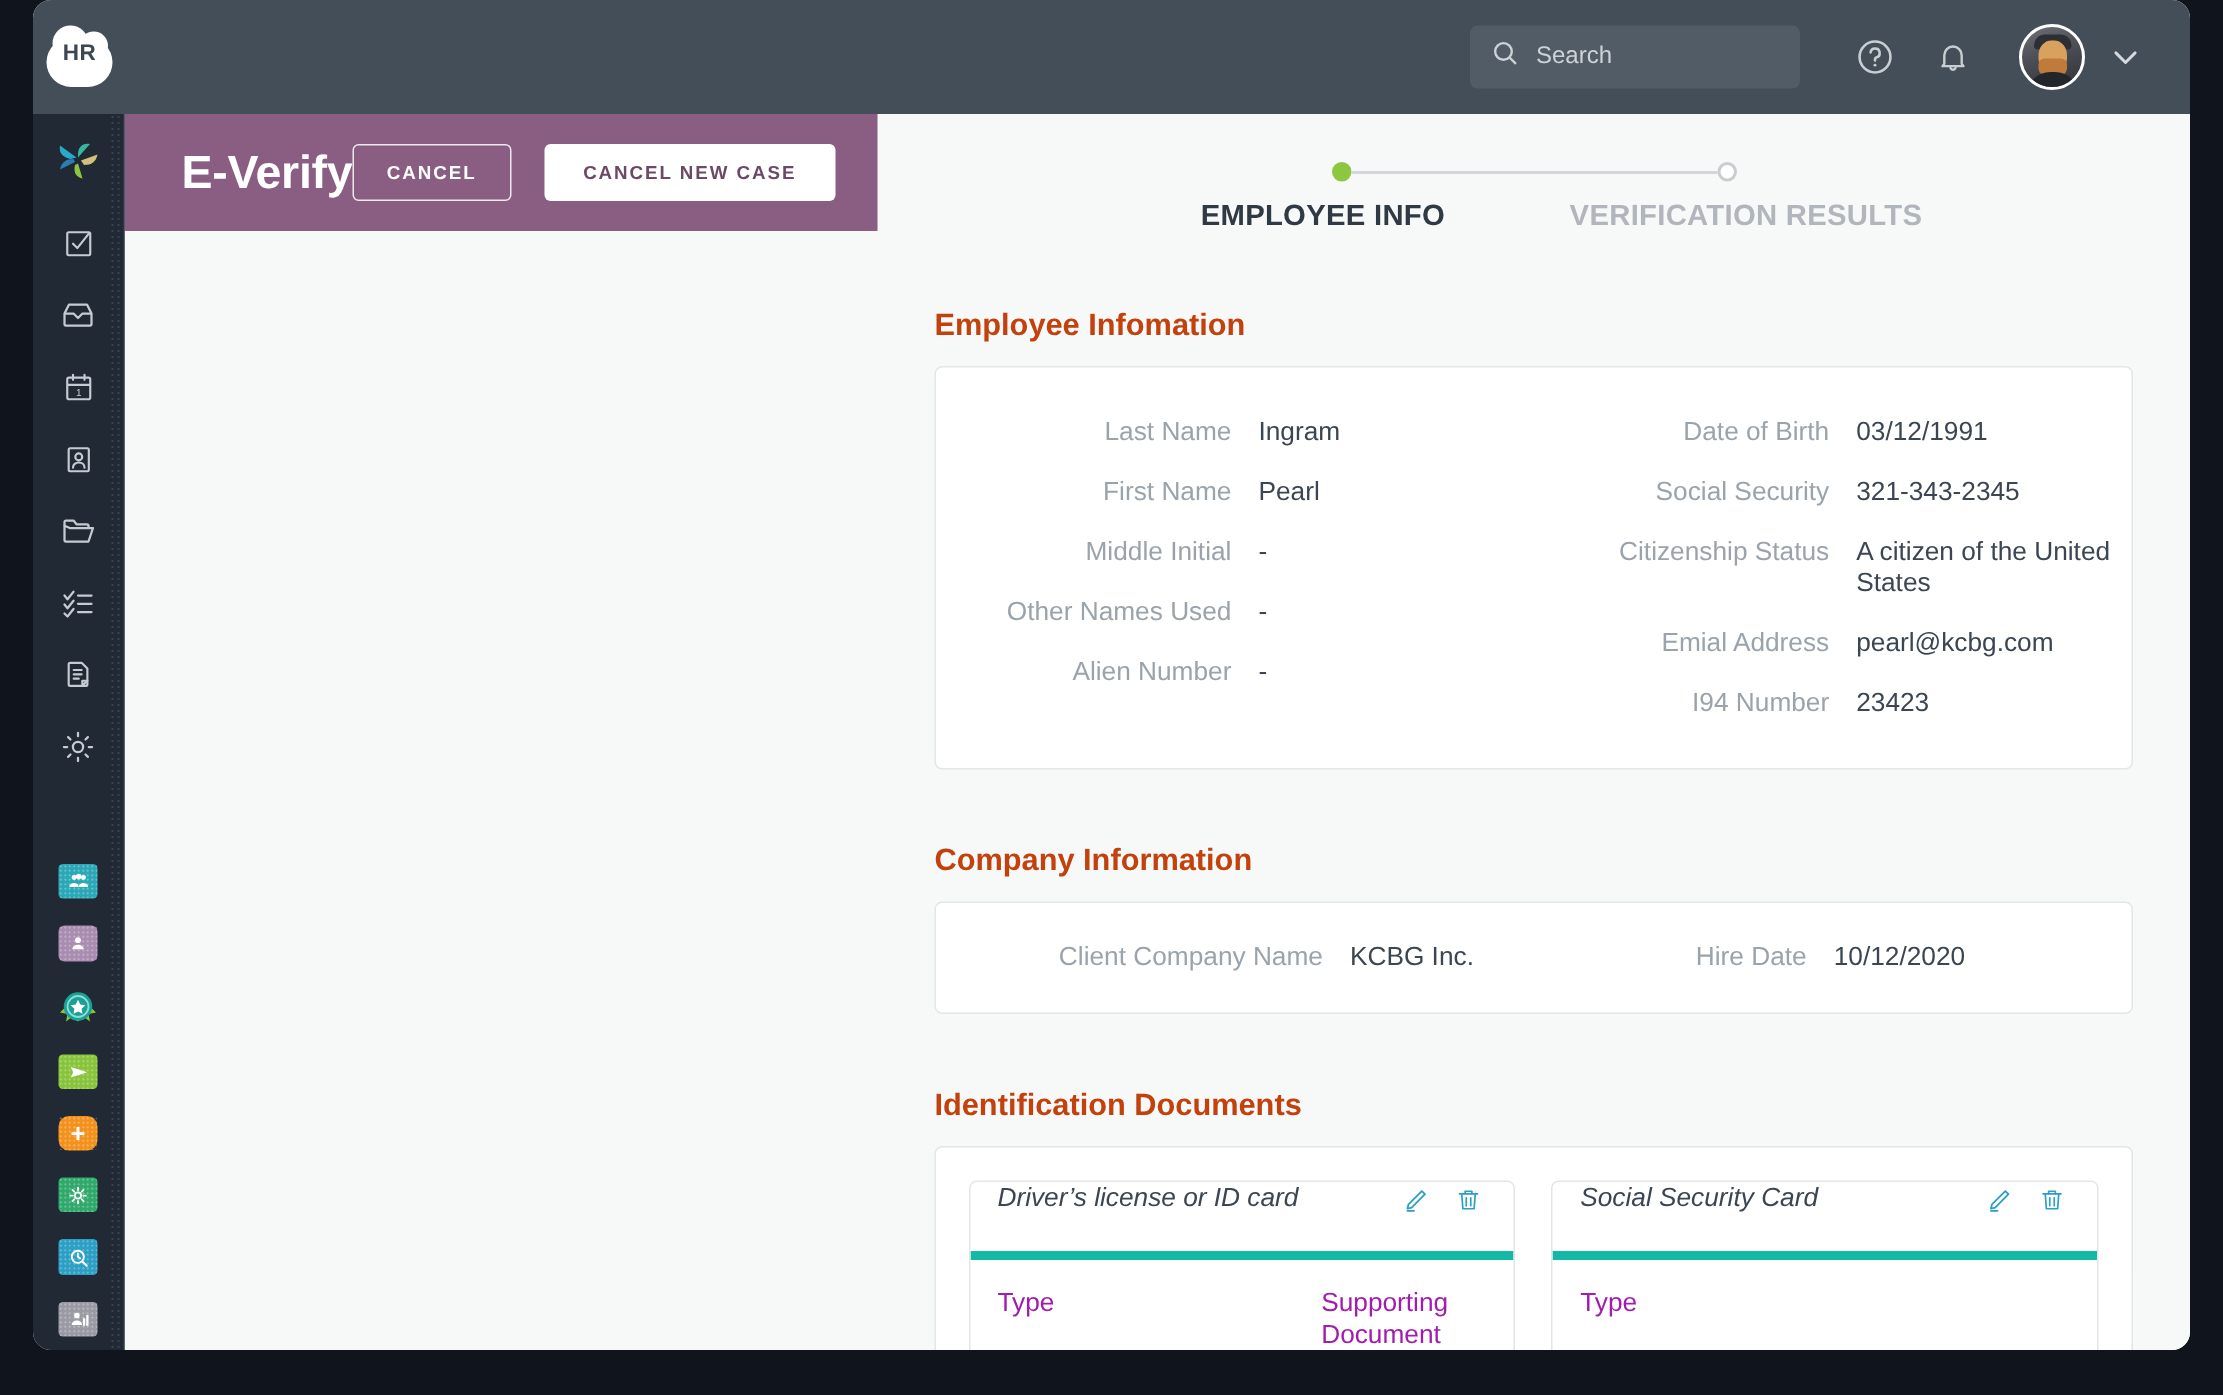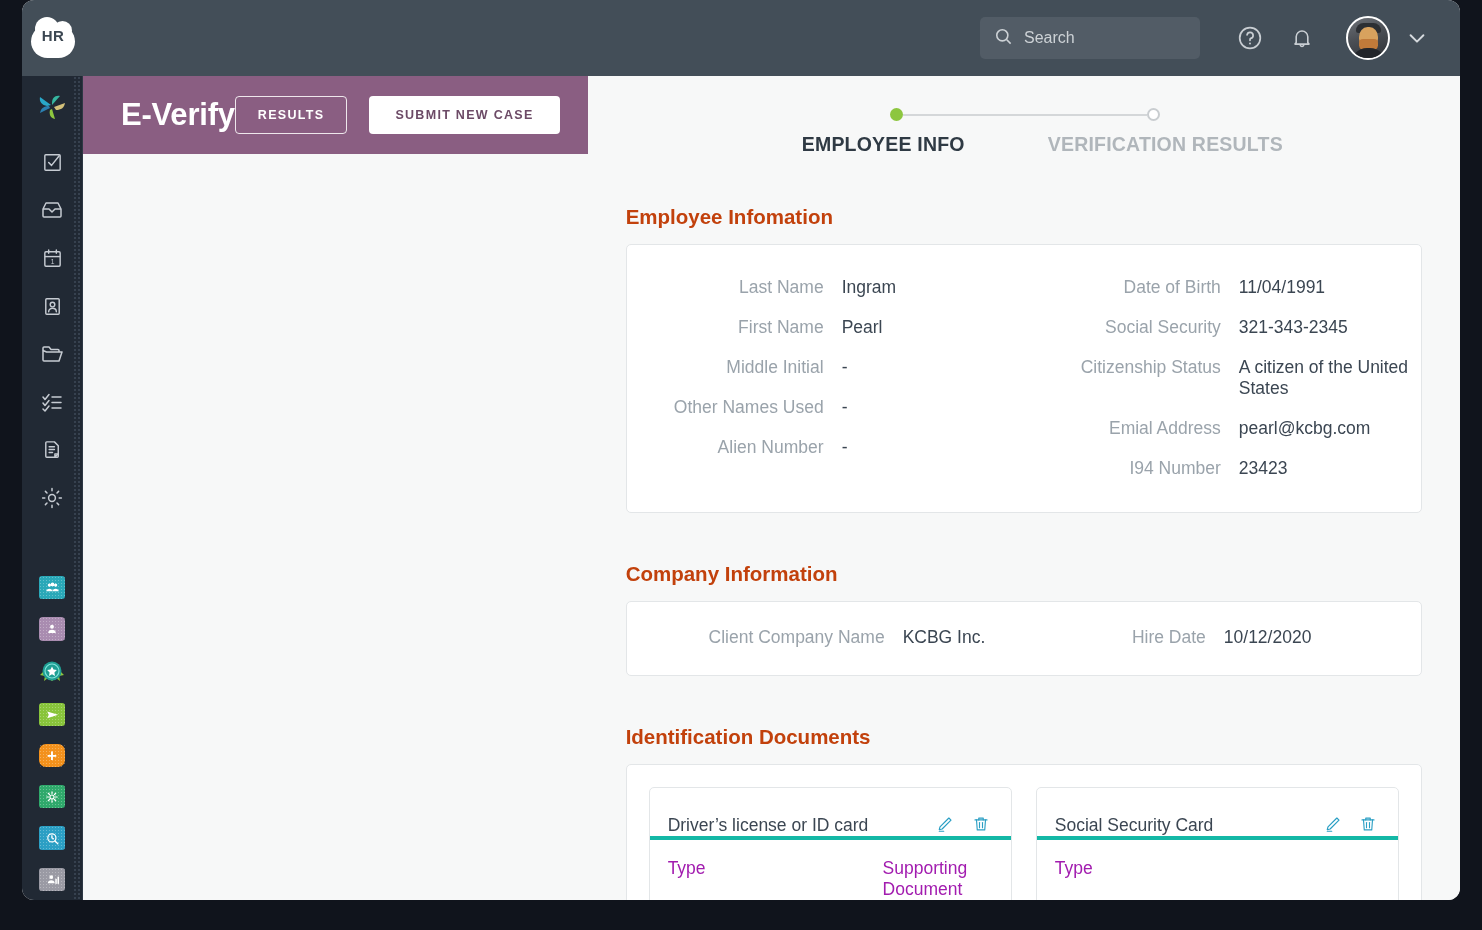--- a/index.html
+++ b/index.html
@@ -345,23 +345,24 @@
   .doc-box {
     flex: 1;
     border: 1px solid #e3e6e8;
     border-radius: 5px;
     background: #ffffff;
     overflow: hidden;
   }
   .doc-head {
     height: 52px;
     display: flex;
-    align-items: flex-end;
+    align-items: flex-start;
     padding: 0 18px;
-    border-bottom: 4px solid #14b8a6;
+    border-bottom: 6px solid #14b8a6;
+    font-style: italic;
   }
   .doc-title {
     font-size: 17.5px;
     color: #3b4652;
   }
   .doc-head-spacer { flex: 1; }
   .doc-action {
     width: 24px; height: 24px;
     margin-left: 12px;
     display: flex; align-items: center; justify-content: center;
@@ -582,22 +583,22 @@
         </svg>
       </div>
 
     </div>
 
     <div id="main">
 
       <div id="page-header">
         <div id="page-title">E-Verify</div>
         <div id="header-spacer"></div>
-        <div class="hdr-btn" id="cancel-btn">RESULTS</div>
-        <div class="hdr-btn" id="submit-btn">SUBMIT NEW CASE</div>
+        <div class="hdr-btn" id="cancel-btn">CANCEL</div>
+        <div class="hdr-btn" id="submit-btn">CANCEL NEW CASE</div>
       </div>
 
       <div id="content">
 
         <div id="stepper">
           <div id="stepper-track">
             <div class="step-dot done"></div>
             <div class="step-line"></div>
             <div class="step-dot todo"></div>
           </div>
@@ -631,21 +632,21 @@
               </div>
               <div class="field-row">
                 <div class="field-label">Alien Number</div>
                 <div class="field-value">-</div>
               </div>
             </div>
 
             <div class="field-col col-right">
               <div class="field-row">
                 <div class="field-label">Date of Birth</div>
-                <div class="field-value">11/04/1991</div>
+                <div class="field-value">03/12/1991</div>
               </div>
               <div class="field-row">
                 <div class="field-label">Social Security</div>
                 <div class="field-value">321-343-2345</div>
               </div>
               <div class="field-row">
                 <div class="field-label">Citizenship Status</div>
                 <div class="field-value">A citizen of the United States</div>
               </div>
               <div class="field-row">

